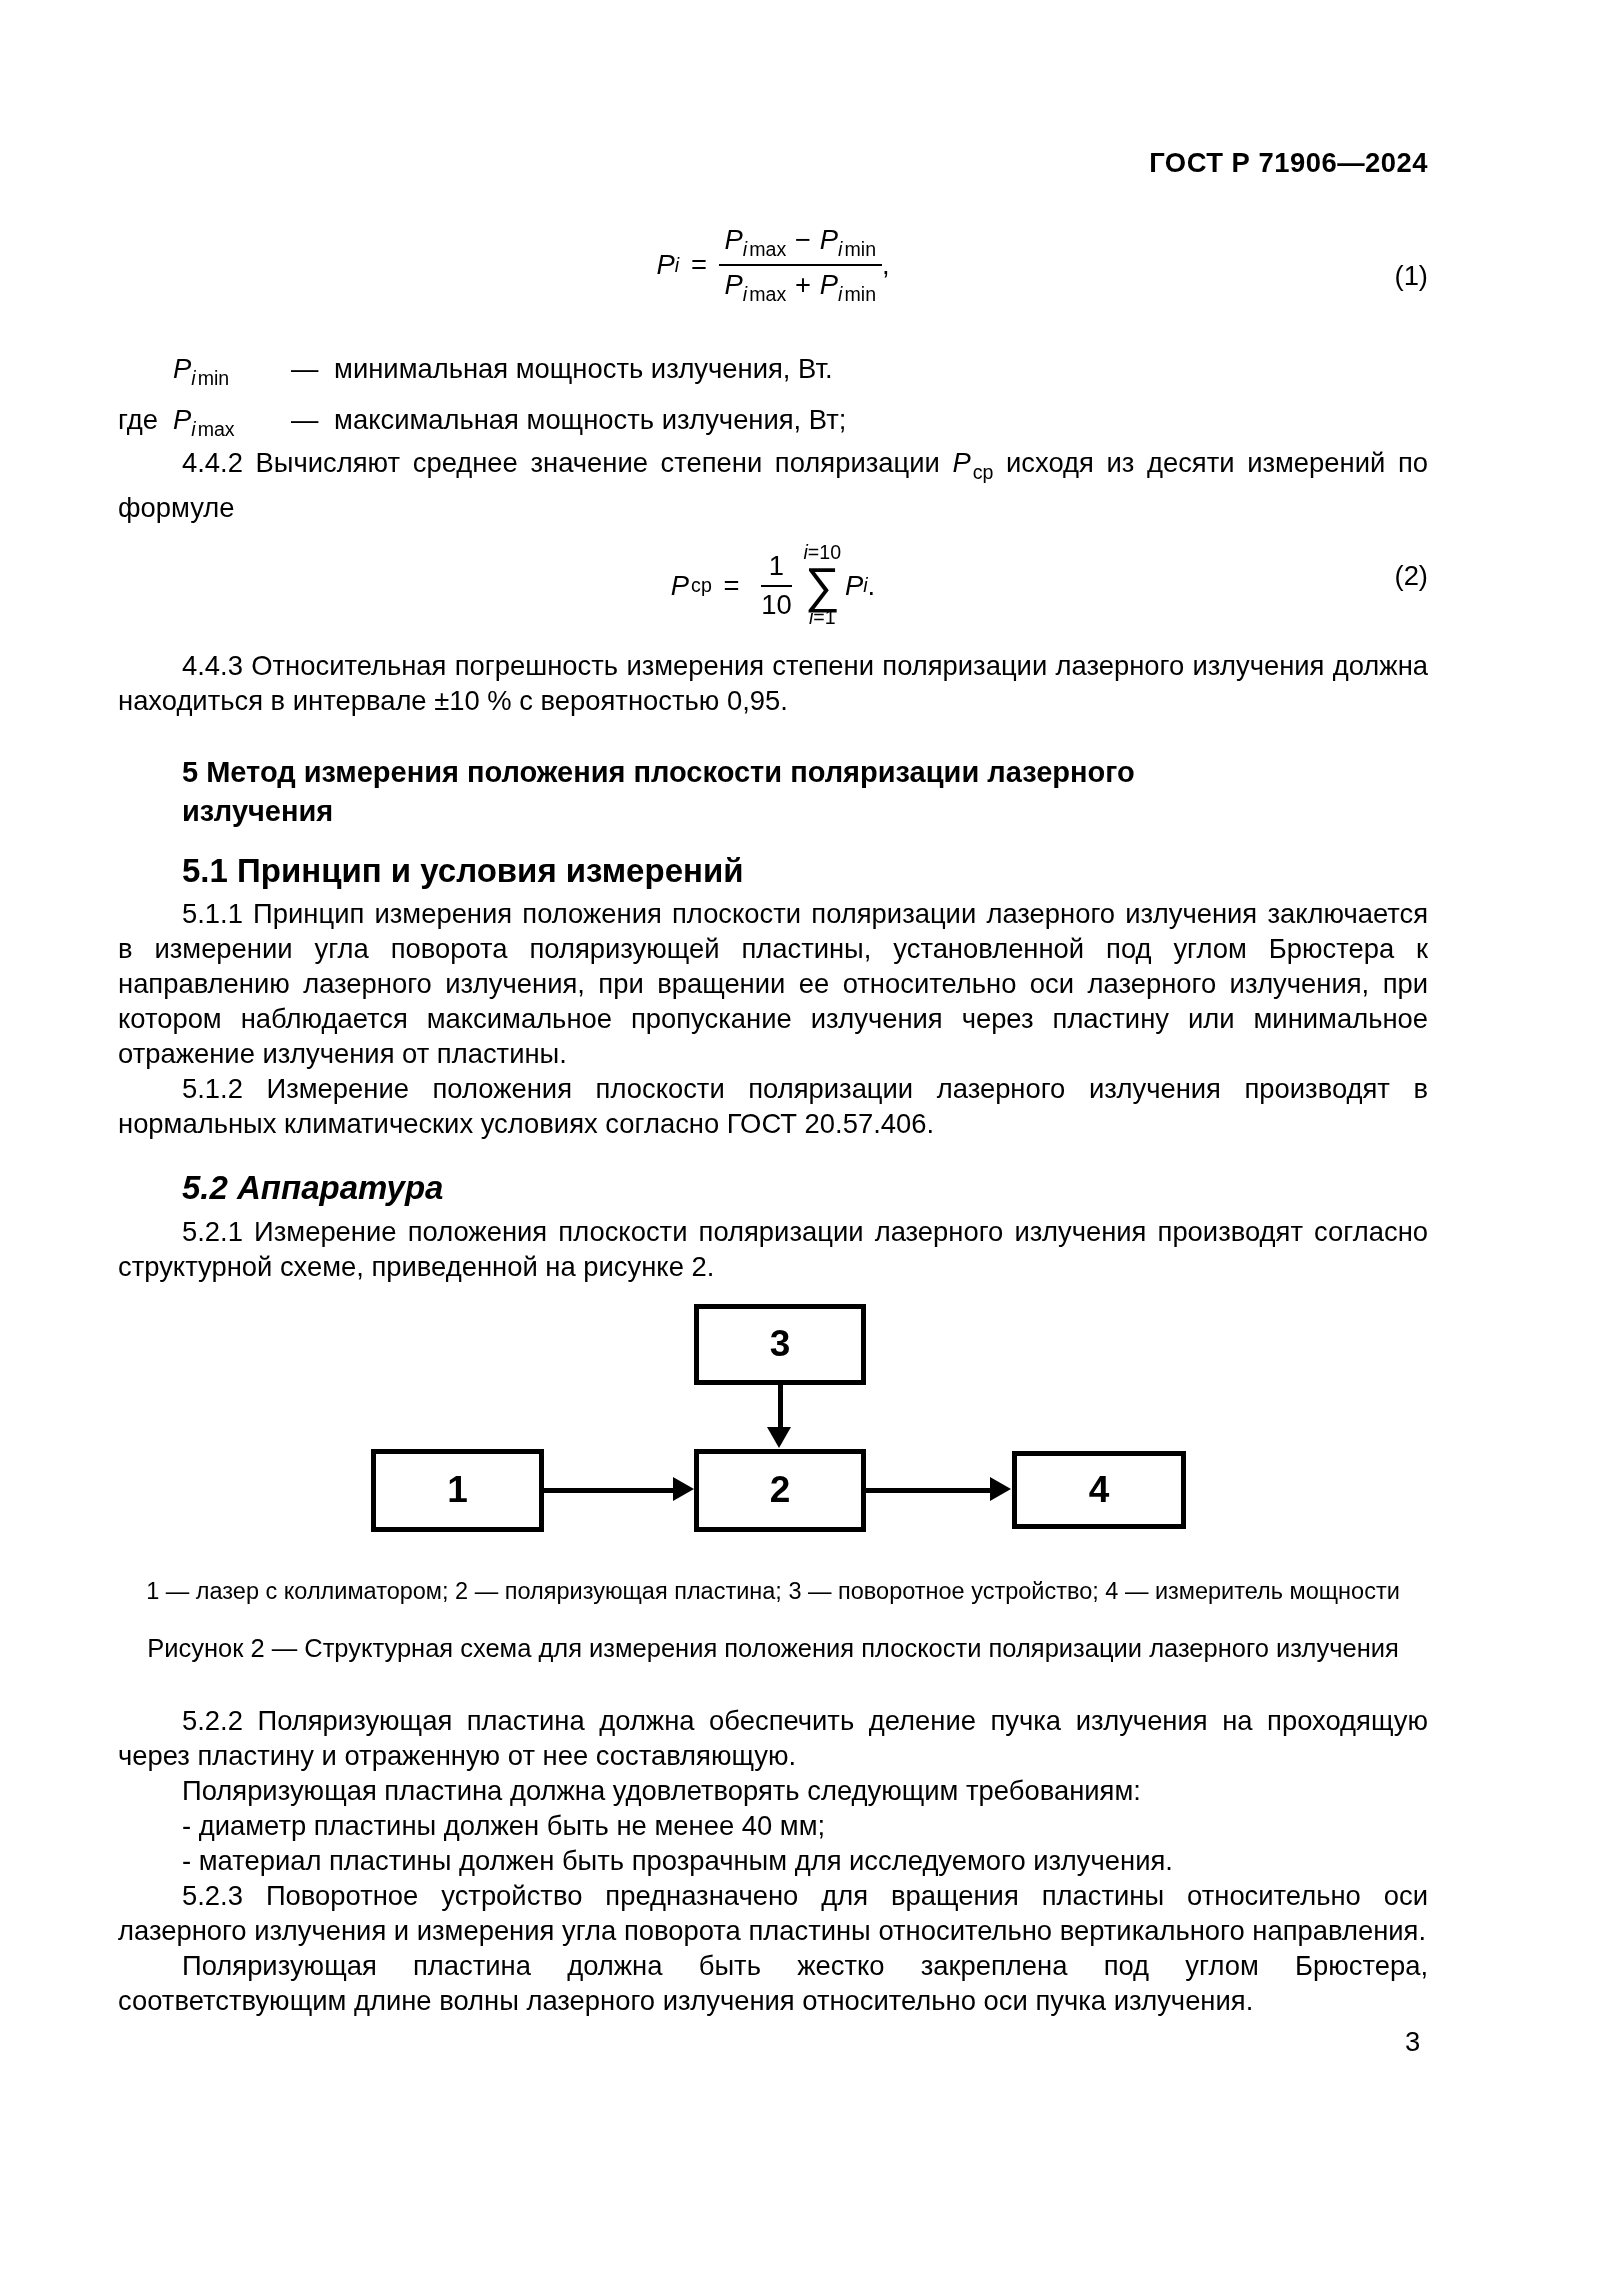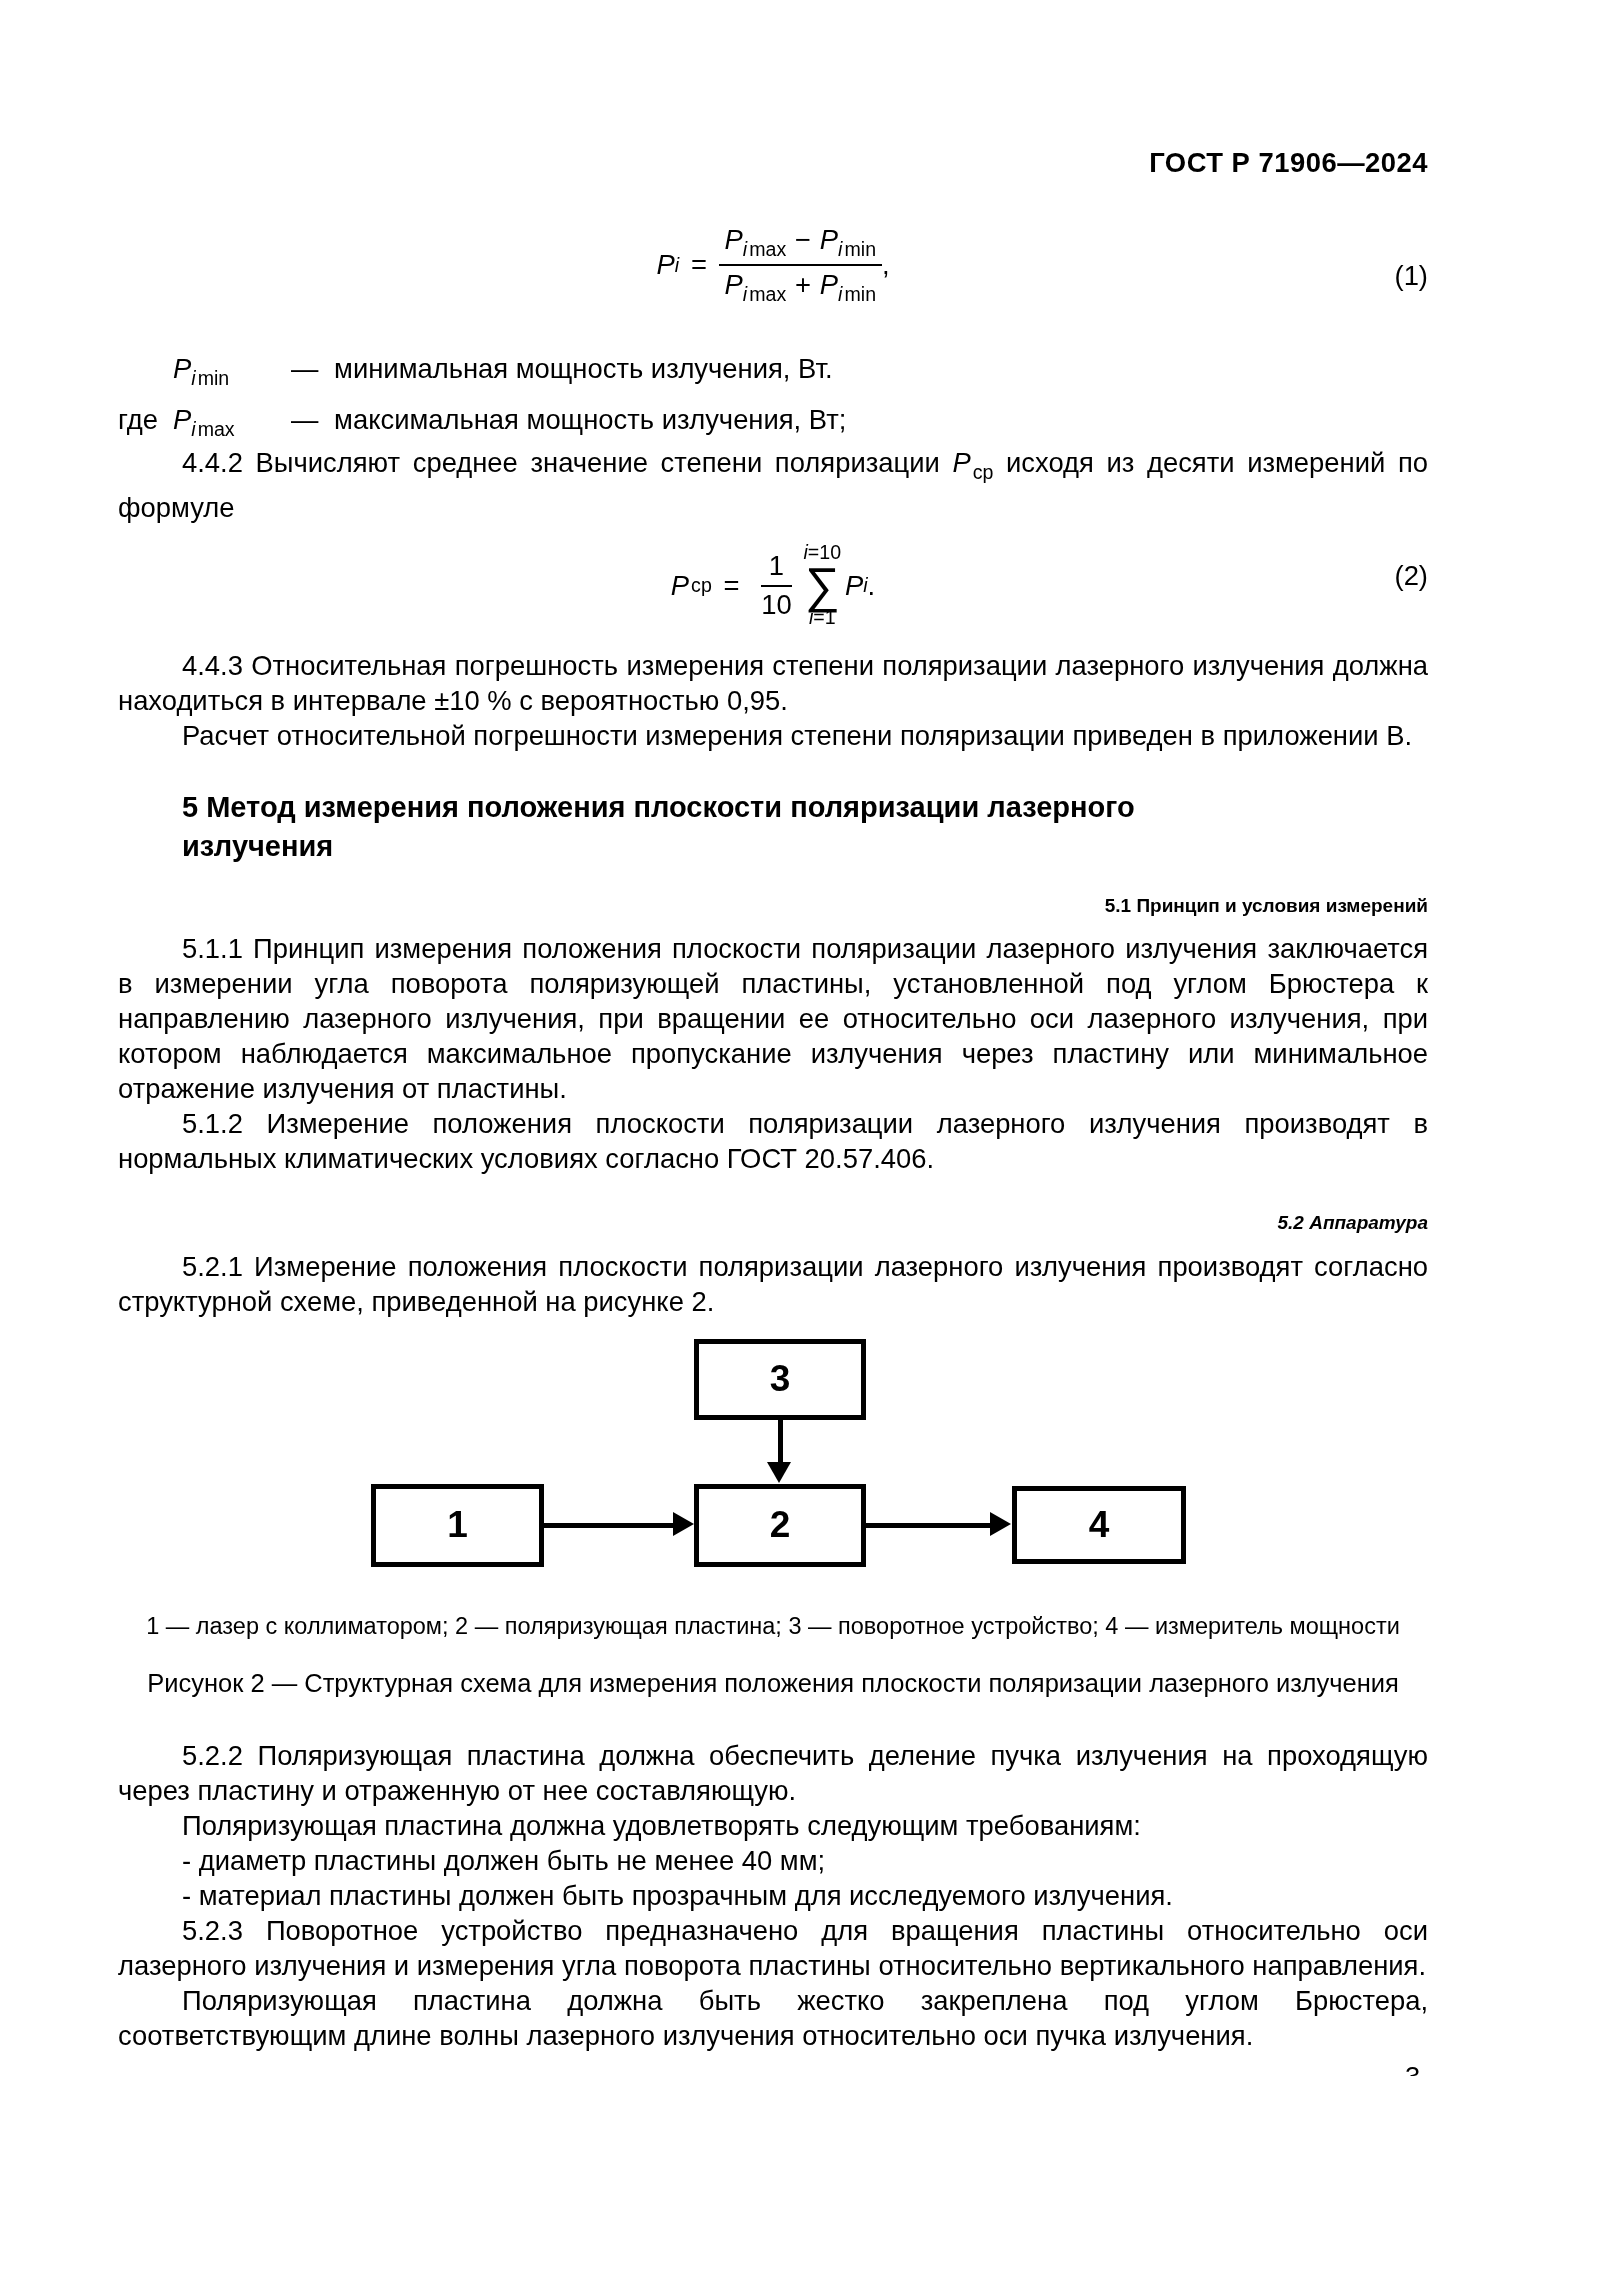--- a/index.html
+++ b/index.html
@@ -46,21 +46,21 @@
   .where { margin-top:37px; font-size:27.4px; }
   .where-line { height:51px; line-height:51px; }
   .where-line2 { padding-left:55px; }
   .where-prefix { display:inline-block; width:55px; }
   .where-term { display:inline-block; width:118px; }
   .where-term i { font-style:italic; }
   .where-dash { margin-right:15.7px; }
 
   
   .h-section { margin-top:35px; padding-left:64px; font-size:29px; font-weight:bold; line-height:39px; max-width:1137px; text-align:left; }
-  .h-sub { padding-left:64px; font-size:19px; font-weight:bold; line-height:35px; text-align:right; }
+  .h-sub { padding-left:64px; font-size:33px; font-weight:bold; line-height:35px; text-align:left; }
   .mt-sub1 { margin-top:21.6px; }
   .mt-sub2 { margin-top:29px;font-style:italic; }
   .mt-p { margin-top:7.8px; }
   .mt-p2 { margin-top:9.8px; }
   .mt-443 { margin-top:17.6px; }
 
   
   .figure { position:relative; margin-top:19.6px; height:230px; }
   .fbox {
     position:absolute; border:5.9px solid #000; background:#fff;
@@ -138,21 +138,20 @@
         <span class="sym">∑</span>
         <span class="lim"><i>i</i><span>=1</span></span>
       </span>
       <i>P</i>
         <span class="sub"><i>i</i></span>
         <span>.</span>
       <span class="f-label">(2)</span>
     </div>
 
     <p class="body mt-443">4.4.3 Относительная погрешность измерения степени поляризации лазерного излучения должна находиться в интервале ±10 % с вероятностью 0,95.</p>
-    <p class="body">Расчет относительной погрешности измерения степени поляризации приведен в приложении В.</p>
 
     <h1 class="h-section">5 Метод измерения положения плоскости поляризации лазерного излучения</h1>
 
     <h2 class="h-sub mt-sub1">5.1 Принцип и условия измерений</h2>
     <p class="body mt-p">5.1.1 Принцип измерения положения плоскости поляризации лазерного излучения заключается в измерении угла поворота поляризующей пластины, установленной под углом Брюстера к направлению лазерного излучения, при вращении ее относительно оси лазерного излучения, при котором наблюдается максимальное пропускание излучения через пластину или минимальное отражение излучения от пластины.</p>
     <p class="body">5.1.2 Измерение положения плоскости поляризации лазерного излучения производят в нормальных климатических условиях согласно ГОСТ 20.57.406.</p>
 
     <h2 class="h-sub mt-sub2">5.2 Аппаратура</h2>
     <p class="body mt-p2">5.2.1 Измерение положения плоскости поляризации лазерного излучения производят согласно структурной схеме, приведенной на рисунке 2.</p>
 

